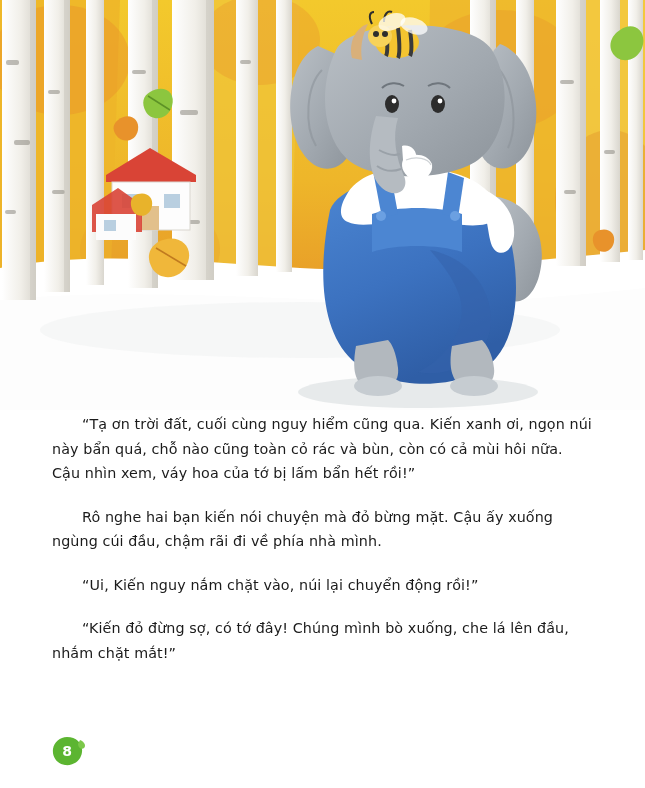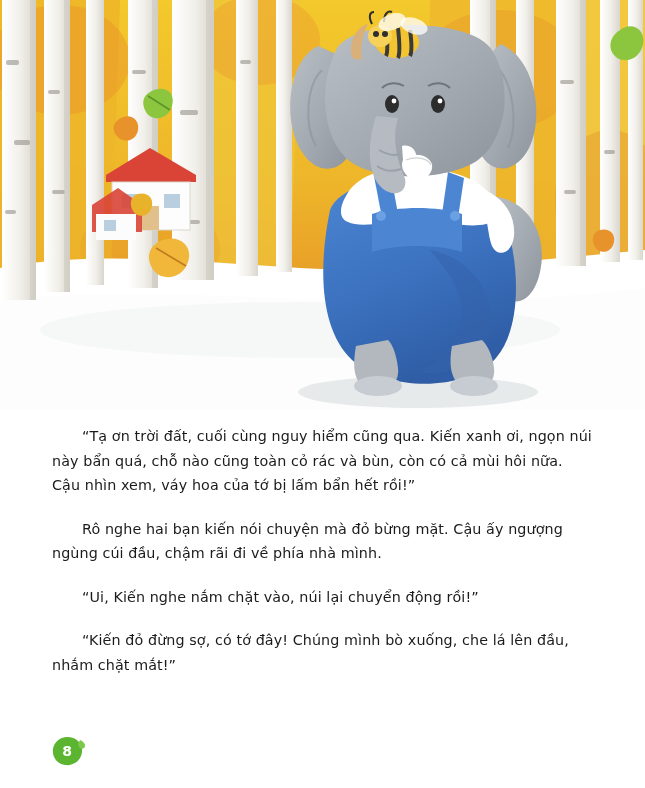--- a/index.html
+++ b/index.html
@@ -28,21 +28,21 @@
   .illo-svg {
     display: block;
     width: 645px;
     height: 410px;
   }
 
   
   .story {
     position: absolute;
     left: 0;
-    top: 410px;
+    top: 398px;
     width: 645px;
     height: 378px;
     box-sizing: border-box;
     padding: 14px 52px 0 52px;
   }
   .para {
     margin: 0 0 19px 0;
     font-family: "DejaVu Sans", sans-serif;
     font-size: 14.3px;
     line-height: 1.72;
@@ -261,22 +261,22 @@
       <path d="M372,24 C368,16 370,12 374,12" stroke="#2d2d2d" stroke-width="2" fill="none"></path>
       <path d="M384,22 C384,14 388,10 392,12" stroke="#2d2d2d" stroke-width="2" fill="none"></path>
       <ellipse cx="392" cy="22" rx="14" ry="8" fill="#ffffff" opacity="0.75" transform="rotate(-20 392 22)"></ellipse>
       <ellipse cx="414" cy="26" rx="14" ry="8" fill="#ffffff" opacity="0.75" transform="rotate(18 414 26)"></ellipse>
     </g>
   </svg>
 </div>
 
 <div class="story">
   <p class="para">“Tạ ơn trời đất, cuối cùng nguy hiểm cũng qua. Kiến xanh ơi, ngọn núi này bẩn quá, chỗ nào cũng toàn cỏ rác và bùn, còn có cả mùi hôi nữa. Cậu nhìn xem, váy hoa của tớ bị lấm bẩn hết rồi!”</p>
-  <p class="para">Rô nghe hai bạn kiến nói chuyện mà đỏ bừng mặt. Cậu ấy ngượng ngùng cúi đầu, chậm rãi đi về phía nhà mình.</p>
-  <p class="para">“Ui, Kiến nghe nắm chặt vào, núi lại chuyển động rồi!”</p>
+  <p class="para">Rô nghe hai bạn kiến nói chuyện mà đỏ bừng mặt. Cậu ấy xuống ngùng cúi đầu, chậm rãi đi về phía nhà mình.</p>
+  <p class="para">“Ui, Kiến nguy nắm chặt vào, núi lại chuyển động rồi!”</p>
   <p class="para">“Kiến đỏ đừng sợ, có tớ đây! Chúng mình bò xuống, che lá lên đầu, nhắm chặt mắt!”</p>
 </div>
 
 <div class="page-number-wrap">
   <svg class="leaf-shape" viewBox="0 0 34 30" xmlns="http://www.w3.org/2000/svg">
     <path d="M15,1 C25,1 31,8 30,16 C29,25 21,30 13,29 C5,28 0,21 1,13 C2,6 8,1 15,1 Z" fill="#5cb531"></path>
     <path d="M28,4 C33,6 34,10 32,12 C30,14 26,12 26,8 Z" fill="#7cc84a"></path>
   </svg>
   <div class="page-number">8</div>
 </div>

